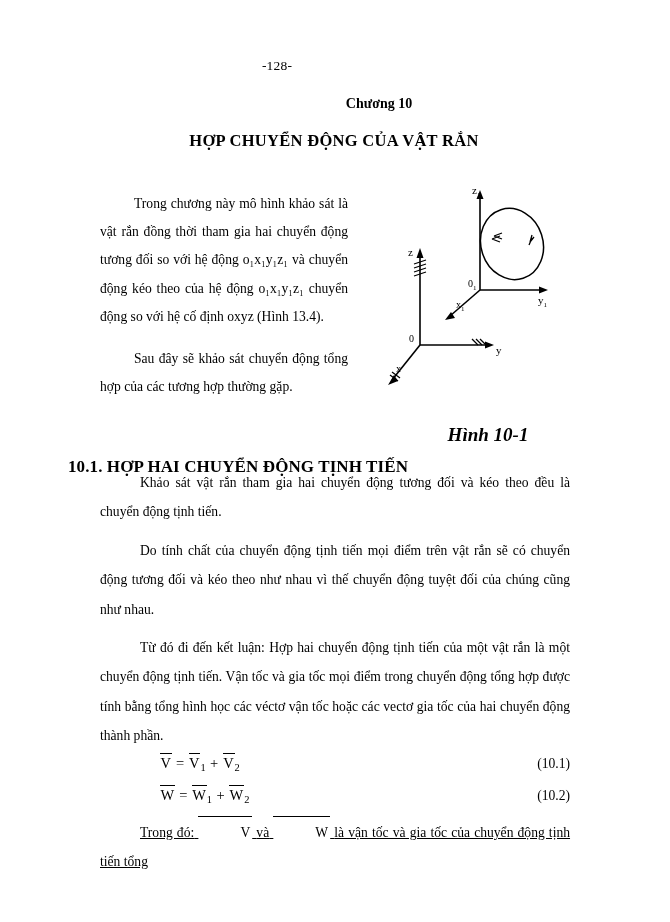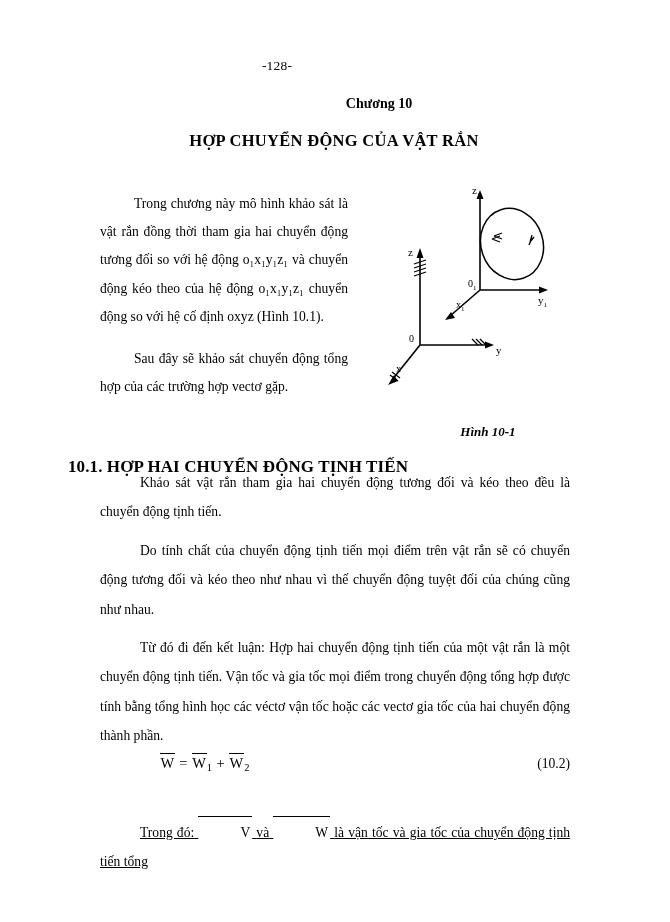--- a/index.html
+++ b/index.html
@@ -87,21 +87,21 @@
     top: 182px;
     width: 200px;
     height: 212px;
   }
   .figure-caption {
     position: absolute;
     top: 424px;
     left: 388px;
     width: 200px;
     text-align: center;
-    font-size: 13px;
+    font-size: 19px;
     font-weight: bold;
     font-style: italic;
   }
 
   
   .section-heading {
     position: absolute;
     left: 68px;
     top: 457px;
     font-size: 17px;
@@ -199,22 +199,22 @@
 
 <div class="page">
 
   <div class="page-number">-128-</div>
 
   <div class="chapter-label">Chương 10</div>
 
   <div class="chapter-title">HỢP CHUYỂN ĐỘNG CỦA VẬT RẮN</div>
 
   <div class="intro-col">
-    <p>Trong chương này mô hình khảo sát là vật rắn đồng thời tham gia hai chuyển động tương đối so với hệ động o₁x₁y₁z₁ và chuyển động kéo theo của hệ động o₁x₁y₁z₁ chuyển động so với hệ cố định oxyz (Hình 10.1).</p>
-    <p class="second">Sau đây sẽ khảo sát chuyển động tổng hợp của các trường hợp vectơ gặp.</p>
+    <p>Trong chương này mô hình khảo sát là vật rắn đồng thời tham gia hai chuyển động tương đối so với hệ động o₁x₁y₁z₁ và chuyển động kéo theo của hệ động o₁x₁y₁z₁ chuyển động so với hệ cố định oxyz (Hình 13.4).</p>
+    <p class="second">Sau đây sẽ khảo sát chuyển động tổng hợp của các tương hợp thường gặp.</p>
   </div>
 
   <div class="figure-box">
     <svg width="200" height="212" viewBox="0 0 200 212">
 
       <line x1="92" y1="108" x2="92" y2="14" stroke="#000" stroke-width="1.6"></line>
       <polygon points="92,8 88.5,17 95.5,17" fill="#000"></polygon>
 
       <line x1="92" y1="108" x2="154" y2="108" stroke="#000" stroke-width="1.6"></line>
       <polygon points="160,108 151,104.5 151,111.5" fill="#000"></polygon>
@@ -269,20 +269,24 @@
   <div class="section-heading">10.1. HỢP HAI CHUYỂN ĐỘNG TỊNH TIẾN</div>
 
   <div class="body-text">
     <p class="tight">Khảo sát vật rắn tham gia hai chuyển động tương đối và kéo theo đều là chuyển động tịnh tiến.</p>
     <p class="tight">Do tính chất của chuyển động tịnh tiến mọi điểm trên vật rắn sẽ có chuyển động tương đối và kéo theo như nhau vì thế chuyển động tuyệt đối của chúng cũng như nhau.</p>
     <p>Từ đó đi đến kết luận: Hợp hai chuyển động tịnh tiến của một vật rắn là một chuyển động tịnh tiến. Vận tốc và gia tốc mọi điểm trong chuyển động tổng hợp được tính bằng tổng hình học các véctơ vận tốc hoặc các vectơ gia tốc của hai chuyển động thành phần.</p>
   </div>
 
   <div class="equations">
     <div class="eq-row">
+      <span class="eq-body"><span class="vecarrow">V</span> <span>=</span> <span class="vecarrow">V</span><sub>1</sub> <span>+</span> <span class="vecarrow">V</span><sub>2</sub></span>
+      <span class="eq-number">(10.1)</span>
+    </div>
+    <div class="eq-row">
       <span class="eq-body"><span class="ovl">W</span> <span>=</span> <span class="ovl">W</span><sub>1</sub> <span>+</span> <span class="ovl">W</span><sub>2</sub></span>
       <span class="eq-number">(10.2)</span>
     </div>
   </div>
 
   <div class="closing">
     <span>Trong đó:</span>
     <span class="vecarrow sym">V</span>
     <span>và</span>
     <span class="ovl sym">W</span>

